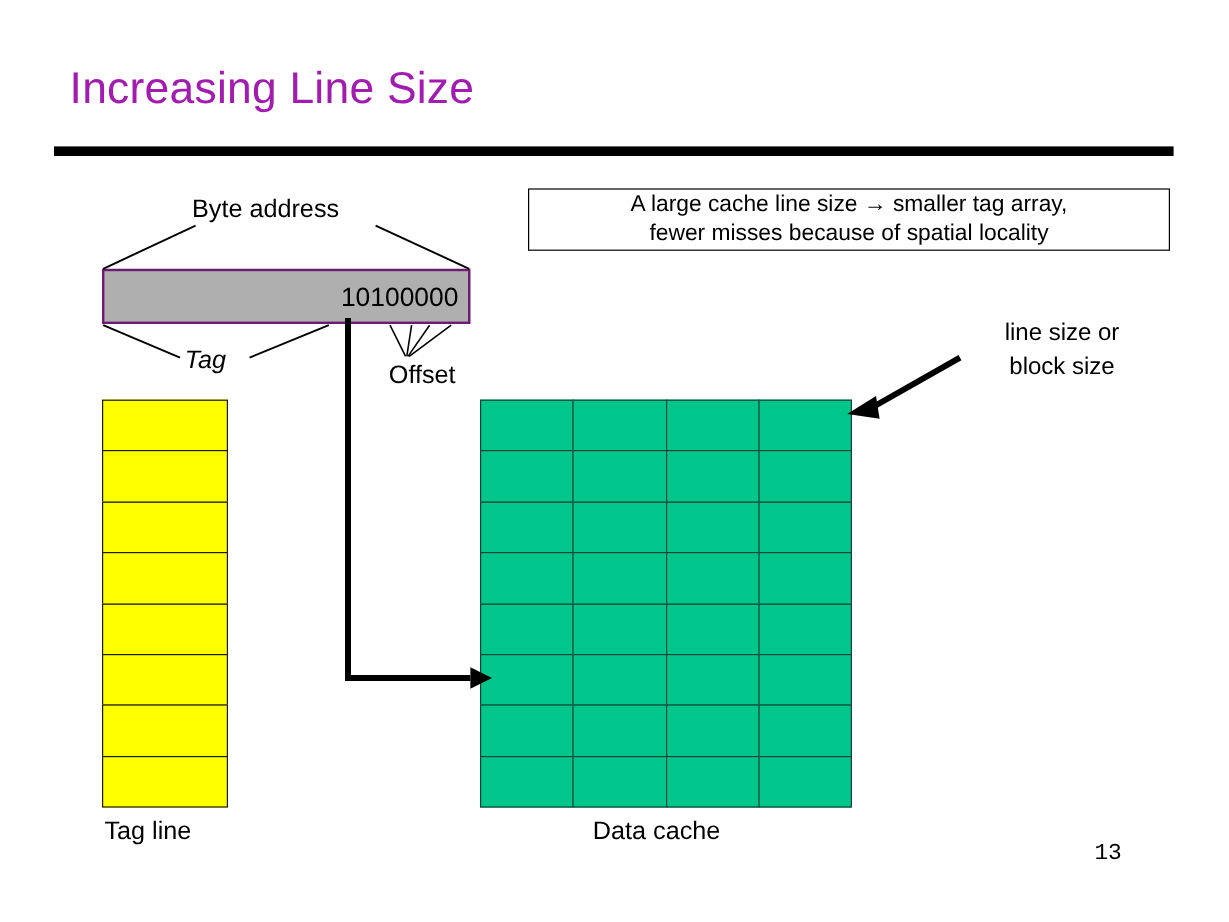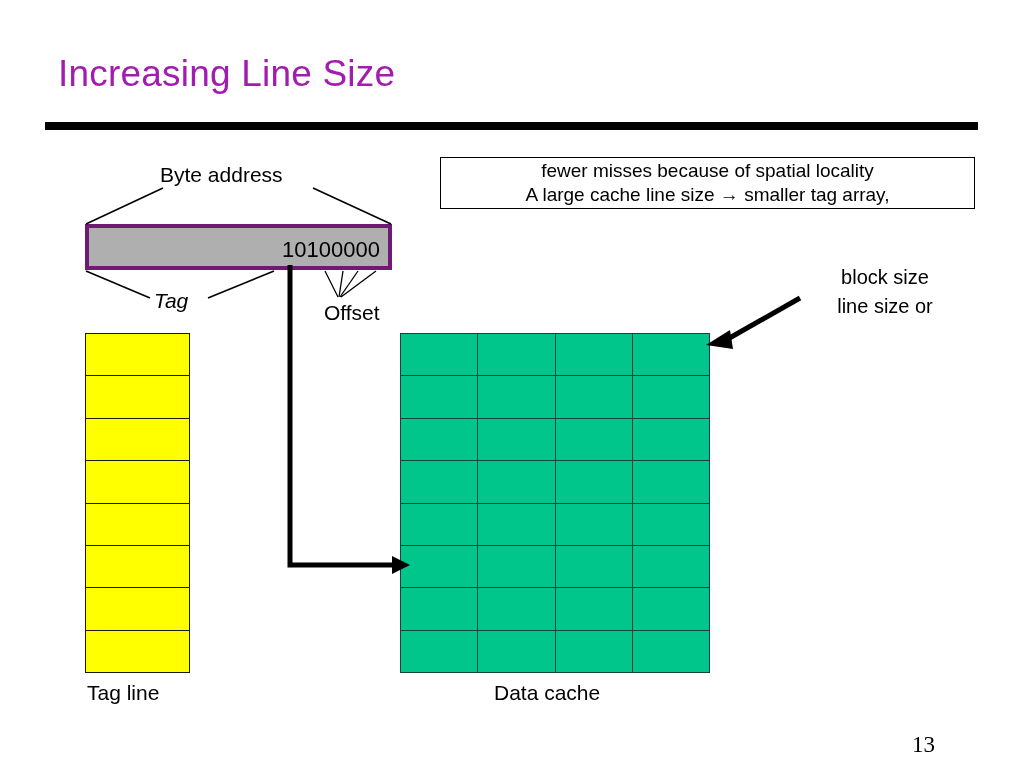--- a/index.html
+++ b/index.html
@@ -47,21 +47,21 @@
   }
 
   
   #address-bar {
     position: absolute;
     left: 85px;
     top: 224px;
     width: 307px;
     height: 46px;
     background: #AFAFAF;
-    border: 4px solid #701a75;
+    border: 2px solid #701a75;
     box-sizing: border-box;
   }
   #address-bits {
     position: absolute;
     right: 8px;
     top: 8px;
     font-size: 22px;
     line-height: 28px;
     white-space: nowrap;
   }
@@ -179,24 +179,23 @@
     font-size: 21px;
     line-height: 25px;
     white-space: nowrap;
   }
 
   
   #page-number {
     position: absolute;
     left: 912px;
     top: 700px;
-    font-family: Liberation Serif, serif;
-    font-size: 23px;
+    font-family: Liberation Mono, monospace;
+    font-size: 19px;
     line-height: 23px;
-    margin-top: 33px;
   }
 
   
   #vector-layer {
     position: absolute;
     left: 0;
     top: 0;
     width: 1024px;
     height: 768px;
     pointer-events: none;
@@ -213,27 +212,27 @@
 
 <div id="address-bar" style="background: rgb(175, 175, 175);">
   <span id="address-bits">10100000</span>
 </div>
 
 <div id="tag-label">Tag</div>
 
 <div id="offset-label">Offset</div>
 
 <div id="callout-box">
+  <div class="cl">A large cache line size → smaller tag array,</div>
   <div class="cl">fewer misses because of spatial locality</div>
-  <div class="cl">A large cache line size → smaller tag array,</div>
 </div>
 
 <div id="block-size-note">
+  <div>line size or</div>
   <div>block size</div>
-  <div>line size or</div>
 </div>
 
 <div id="tag-array">
     <div class="tag-cell" style="background: rgb(255, 255, 0);"></div>
     <div class="tag-cell" style="background: rgb(255, 255, 0);"></div>
     <div class="tag-cell" style="background: rgb(255, 255, 0);"></div>
     <div class="tag-cell" style="background: rgb(255, 255, 0);"></div>
     <div class="tag-cell" style="background: rgb(255, 255, 0);"></div>
     <div class="tag-cell" style="background: rgb(255, 255, 0);"></div>
     <div class="tag-cell" style="background: rgb(255, 255, 0);"></div>

